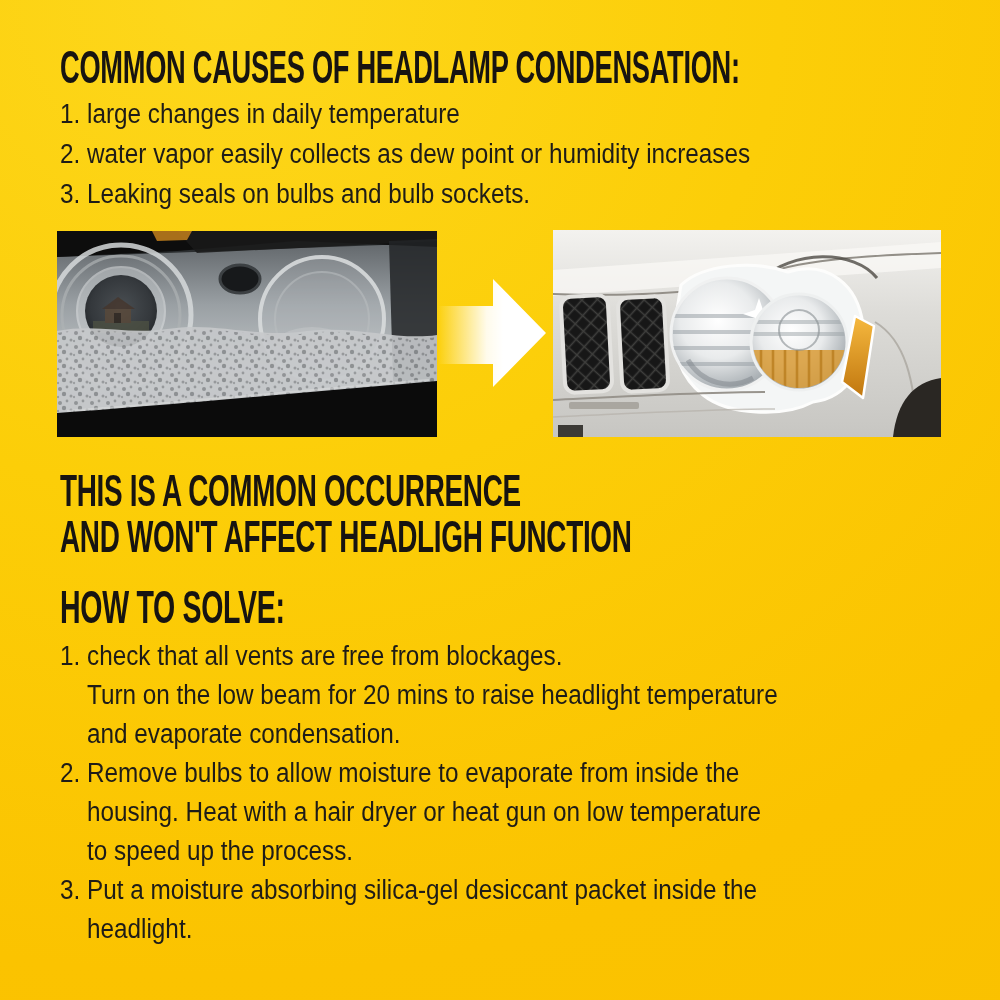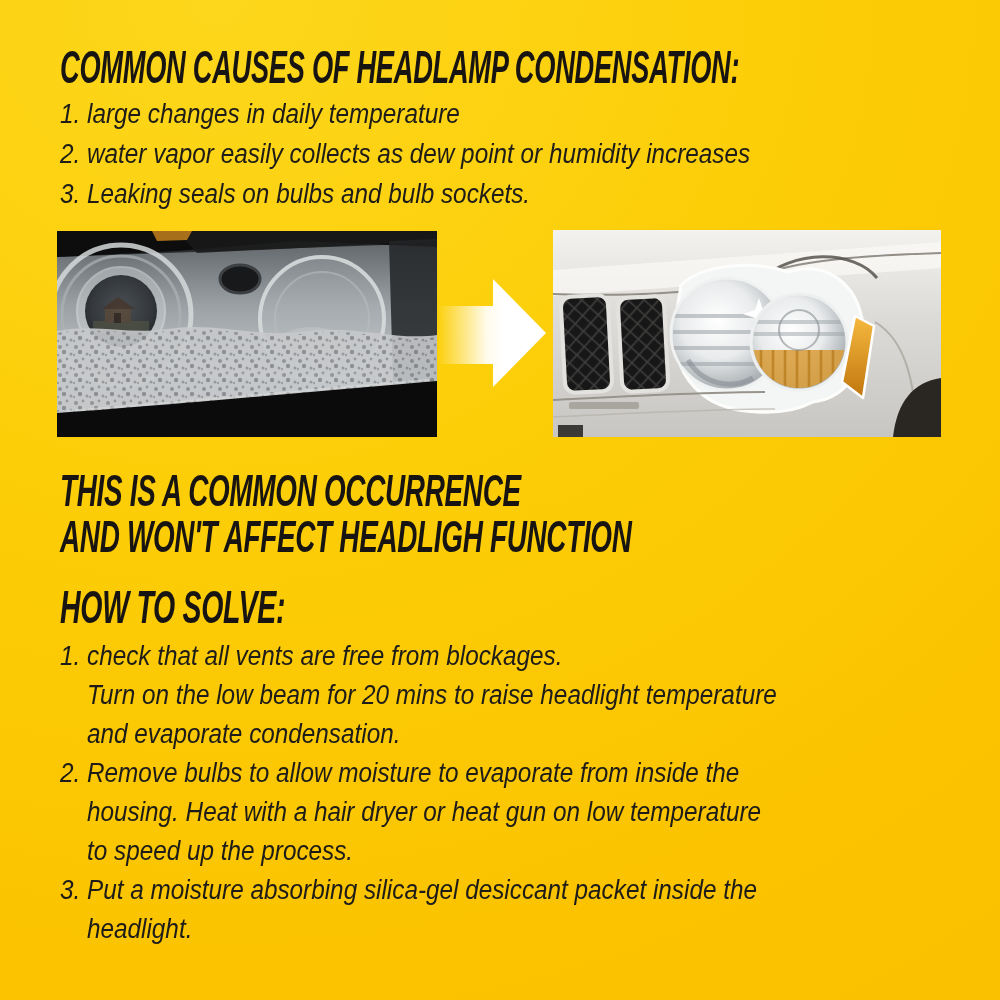--- a/index.html
+++ b/index.html
@@ -3,21 +3,21 @@
 <meta charset="utf-8">
 <style>
   html,body{margin:0;padding:0;}
   body{
     width:1000px;height:1000px;overflow:hidden;
     font-family:"Liberation Sans","DejaVu Sans",sans-serif;
     background: radial-gradient(140% 125% at 22% 0%,
       var(--bg-light,#fdd71c) 0%, #fcce08 40%,
       var(--bg-deep,#fbc300) 78%, #fac100 100%);
   }
-  .canvas{position:relative;width:1000px;height:1000px;font-style:italic;}
+  .canvas{position:relative;width:1000px;height:1000px;}
 
   .condensed{
     font-weight:bold;line-height:1;
     color:var(--heading-text,#171411);
     transform-origin:0 0;white-space:nowrap;letter-spacing:-0.5px;
   }
   .title{position:absolute;left:60px;top:43px;font-size:47px;transform:scaleX(0.58);}
   .notice{position:absolute;left:60px;top:468px;font-size:45px;line-height:46px;transform:scaleX(0.62);}
   .solve-title{position:absolute;left:60px;top:584px;font-size:46px;transform:scaleX(0.62);}
 

